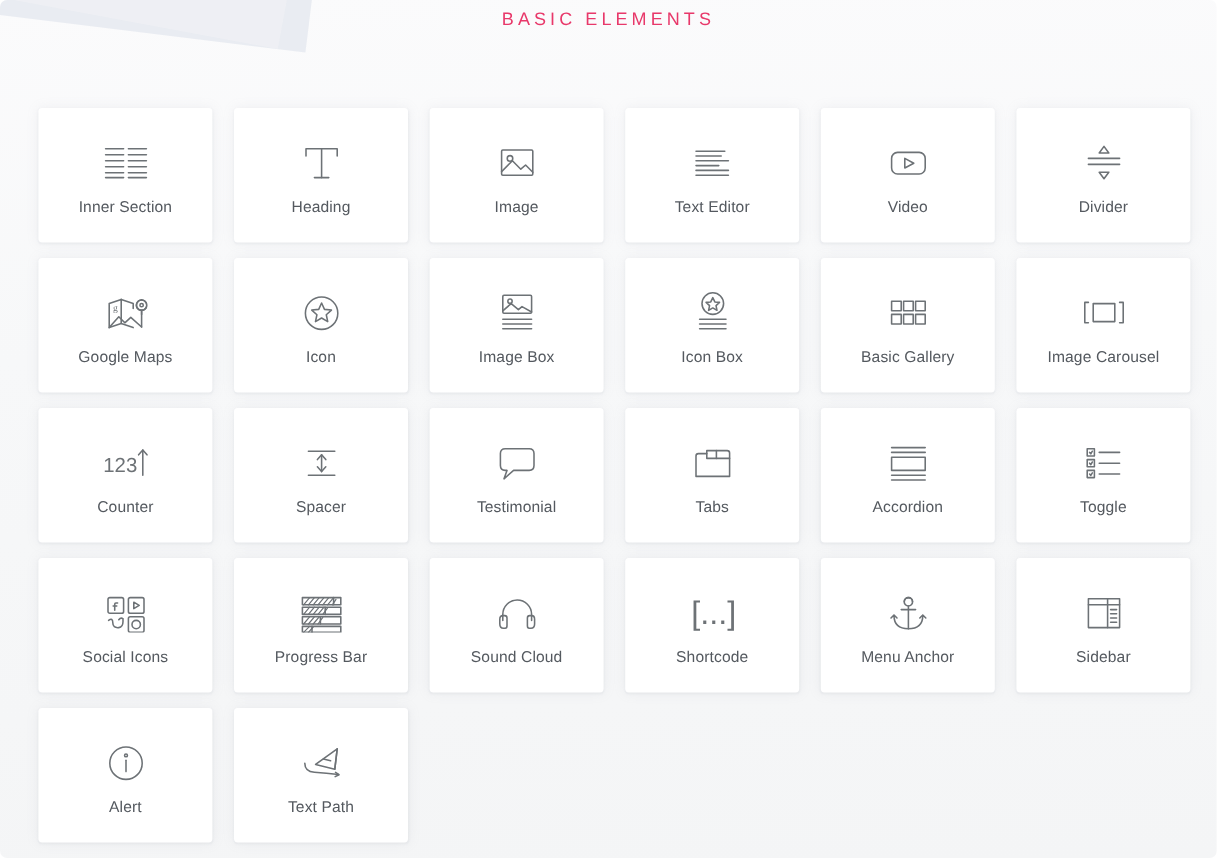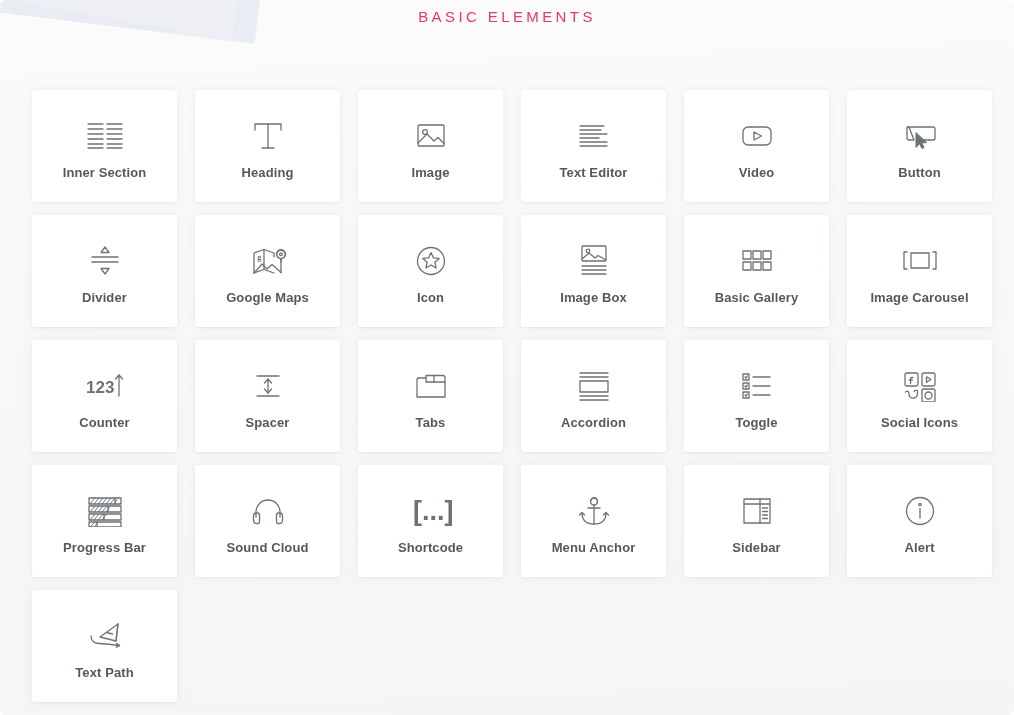--- a/index.html
+++ b/index.html
@@ -57,21 +57,20 @@
 
   .card {
     background: #ffffff;
     border-radius: 3px;
     box-shadow: 0 0 10px rgba(160,165,175,0.13), 0 1px 2px rgba(150,155,165,0.10);
     display: flex;
     flex-direction: column;
     align-items: center;
     justify-content: center;
     cursor: pointer;
-    font-weight: bold;
   }
   .card .ico {
     height: 44px;
     display: flex;
     align-items: center;
     justify-content: center;
     color: #6d7276;
     margin-bottom: 8px;
   }
   .card .ico svg { display: block; }
@@ -159,31 +158,20 @@
     <g stroke="currentColor" fill="none" stroke-width="1.3" stroke-linecap="round" stroke-linejoin="round">
       <rect x="4" y="5" width="28" height="18" rx="5"></rect>
       <path d="M15 10 L22.5 14 L15 18 Z"></path>
     </g>
           </svg>
         </div>
         <div class="lbl">Video</div>
       </div>
       <div class="card">
         <div class="ico">
-          <svg width="38" height="30" viewBox="0 0 38 30">
-    <g stroke="currentColor" fill="none" stroke-width="1.3" stroke-linecap="round" stroke-linejoin="round">
-      <path d="M6 6 L32 6 Q34 6 34 8 L34 17 Q34 19 32 19 L21 19 M13 19 L8 19 Q6 19 6 17 L6 8 Q6 6 8 6 Z"></path>
-      <path d="M15 12 L15 26.5 L18.6 22.8 L21 27.5 L23 26.4 L20.8 22 L25.4 21.6 Z" fill="currentColor" stroke-width="1"></path>
-    </g>
-          </svg>
-        </div>
-        <div class="lbl">Button</div>
-      </div>
-      <div class="card">
-        <div class="ico">
           <svg width="34" height="34" viewBox="0 0 34 34">
     <g stroke="currentColor" fill="none" stroke-width="1.3" stroke-linecap="round" stroke-linejoin="round">
       <path d="M17 3 L21 8.5 L13 8.5 Z"></path>
       <line x1="4" y1="13" x2="30" y2="13"></line>
       <line x1="4" y1="18" x2="30" y2="18"></line>
       <path d="M17 30 L21 24.5 L13 24.5 Z"></path>
     </g>
           </svg>
         </div>
         <div class="lbl">Divider</div>
@@ -228,20 +216,34 @@
       <line x1="6" y1="23" x2="30" y2="23"></line>
       <line x1="6" y1="27" x2="30" y2="27"></line>
       <line x1="6" y1="31" x2="30" y2="31"></line>
     </g>
           </svg>
         </div>
         <div class="lbl">Image Box</div>
       </div>
       <div class="card">
         <div class="ico">
+          <svg width="36" height="36" viewBox="0 0 36 36">
+    <g stroke="currentColor" fill="none" stroke-width="1.3" stroke-linecap="round" stroke-linejoin="round">
+      <circle cx="18" cy="10" r="9"></circle>
+      <path d="M18 5 L19.7 8.6 L23.6 9 L20.7 11.7 L21.5 15.6 L18 13.6 L14.5 15.6 L15.3 11.7 L12.4 9 L16.3 8.6 Z"></path>
+      <line x1="7" y1="23" x2="29" y2="23"></line>
+      <line x1="7" y1="27" x2="29" y2="27"></line>
+      <line x1="7" y1="31" x2="29" y2="31"></line>
+    </g>
+          </svg>
+        </div>
+        <div class="lbl">Icon Box</div>
+      </div>
+      <div class="card">
+        <div class="ico">
           <svg width="36" height="28" viewBox="0 0 36 28">
     <g stroke="currentColor" fill="none" stroke-width="1.3" stroke-linecap="round" stroke-linejoin="round">
       <rect x="4" y="4" width="8" height="8"></rect>
       <rect x="14" y="4" width="8" height="8"></rect>
       <rect x="24" y="4" width="8" height="8"></rect>
       <rect x="4" y="15" width="8" height="8"></rect>
       <rect x="14" y="15" width="8" height="8"></rect>
       <rect x="24" y="15" width="8" height="8"></rect>
     </g>
           </svg>
@@ -278,20 +280,30 @@
     <g stroke="currentColor" fill="none" stroke-width="1.3" stroke-linecap="round" stroke-linejoin="round">
       <line x1="6" y1="5" x2="28" y2="5"></line>
       <line x1="6" y1="25" x2="28" y2="25"></line>
       <line x1="17" y1="8" x2="17" y2="22"></line>
       <path d="M13.5 12 L17 8 L20.5 12"></path>
       <path d="M13.5 18 L17 22 L20.5 18"></path>
     </g>
           </svg>
         </div>
         <div class="lbl">Spacer</div>
+      </div>
+      <div class="card">
+        <div class="ico">
+          <svg width="36" height="32" viewBox="0 0 36 32">
+    <g stroke="currentColor" fill="none" stroke-width="1.3" stroke-linecap="round" stroke-linejoin="round">
+      <path d="M8 4 L28 4 Q32 4 32 8 L32 18 Q32 22 28 22 L15 22 L7 29 L9.5 22 L8 22 Q4 22 4 18 L4 8 Q4 4 8 4 Z"></path>
+    </g>
+          </svg>
+        </div>
+        <div class="lbl">Testimonial</div>
       </div>
       <div class="card">
         <div class="ico">
           <svg width="38" height="30" viewBox="0 0 38 30">
     <g stroke="currentColor" fill="none" stroke-width="1.3" stroke-linecap="round" stroke-linejoin="round">
       <path d="M5 26 L5 9 Q5 7 7 7 L14 7 L14 11 L33 11 L33 26 Z"></path>
       <path d="M14 7 L14 4.5 L22 4.5 L22 11"></path>
       <path d="M22 4.5 L31 4.5 Q33 4.5 33 6.5 L33 11"></path>
     </g>
           </svg>

